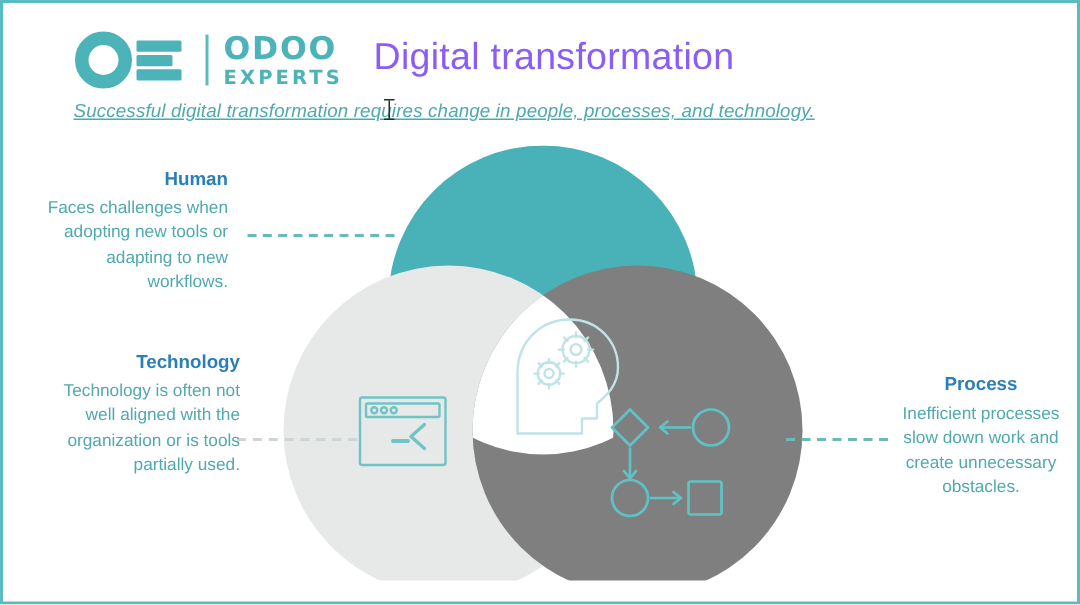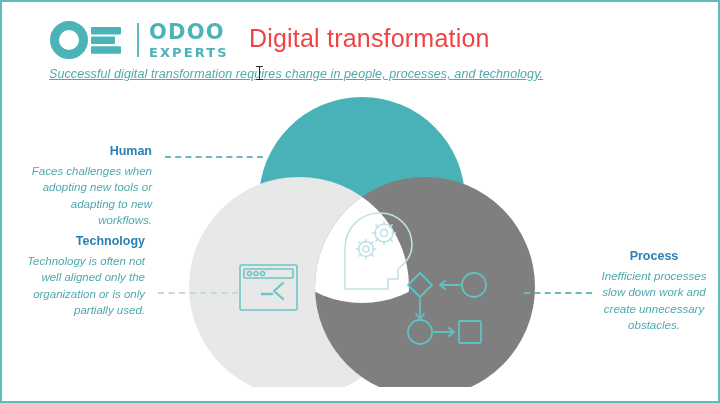--- a/index.html
+++ b/index.html
@@ -58,21 +58,21 @@
     font-size: 13px;
     letter-spacing: 2.1px;
     margin-top: 3px;
   }
 
   #page-title {
     position: absolute;
     left: 247px;
     top: 22px;
     font-size: 25px;
-    color: #ef4444;
+    color: #8b5cf6;
     font-family: "Liberation Sans", sans-serif;
     white-space: nowrap;
     letter-spacing: .2px;
   }
 
   #subtitle {
     position: absolute;
     left: 47px;
     top: 65px;
     font-size: 12.5px;
@@ -110,33 +110,31 @@
   .callout { position: absolute; }
   .callout .head {
     font-size: 12.5px;
     font-weight: bold;
     color: #2a7fb5;
     margin-bottom: 4px;
     line-height: 1.2;
   }
   .callout .body {
     font-size: 11.5px;
-    font-style: italic;
     color: #4fa9ae;
     line-height: 1.42;
   }
 
   #callout-human {
     left: 22px; top: 110px;
     width: 128px;
     text-align: right;
-    margin-top: 32px;
   }
   #callout-technology {
-    left: 15px; top: 232px;
+    left: 30px; top: 232px;
     width: 128px;
     text-align: right;
   }
   #callout-process {
     left: 592px; top: 247px;
     width: 120px;
     text-align: center;
   }
 
   
@@ -264,21 +262,21 @@
   <div class="connector" id="connector-technology"></div>
   <div class="connector" id="connector-process"></div>
 
   <div class="callout" id="callout-human">
     <div class="head">Human</div>
     <div class="body">Faces challenges when adopting new tools or adapting to new workflows.</div>
   </div>
 
   <div class="callout" id="callout-technology">
     <div class="head">Technology</div>
-    <div class="body">Technology is often not well aligned only the organization or is only partially used.</div>
+    <div class="body">Technology is often not well aligned with the organization or is tools partially used.</div>
   </div>
 
   <div class="callout" id="callout-process">
     <div class="head">Process</div>
     <div class="body">Inefficient processes slow down work and create unnecessary obstacles.</div>
   </div>
 
 </div>
 
 </body></html>

